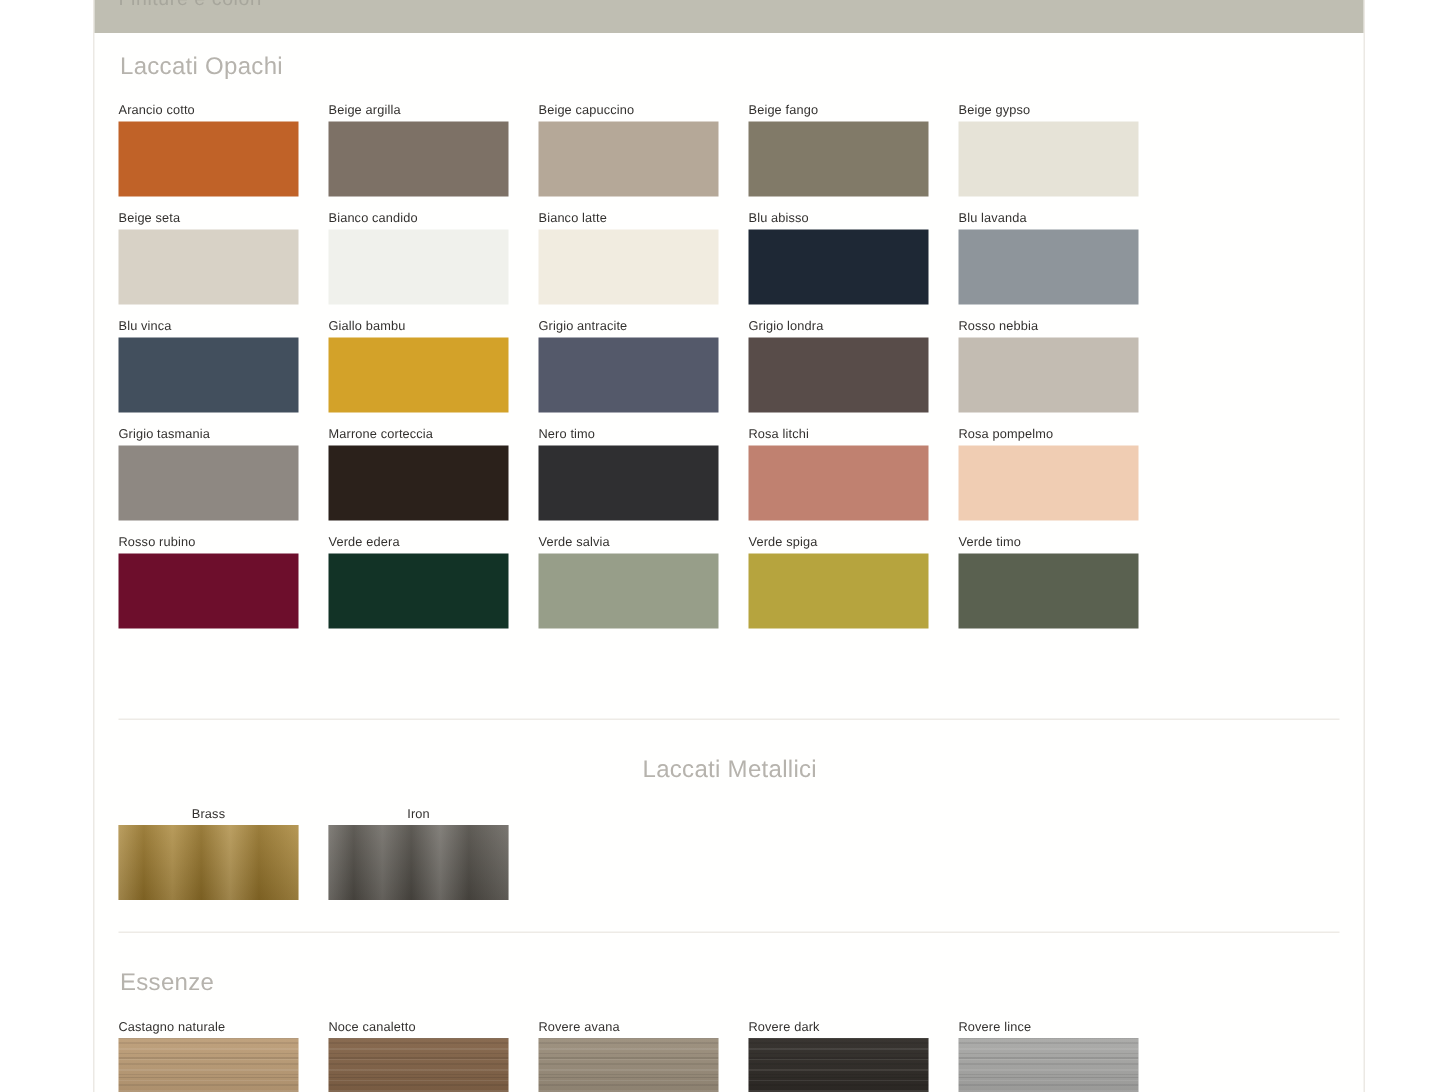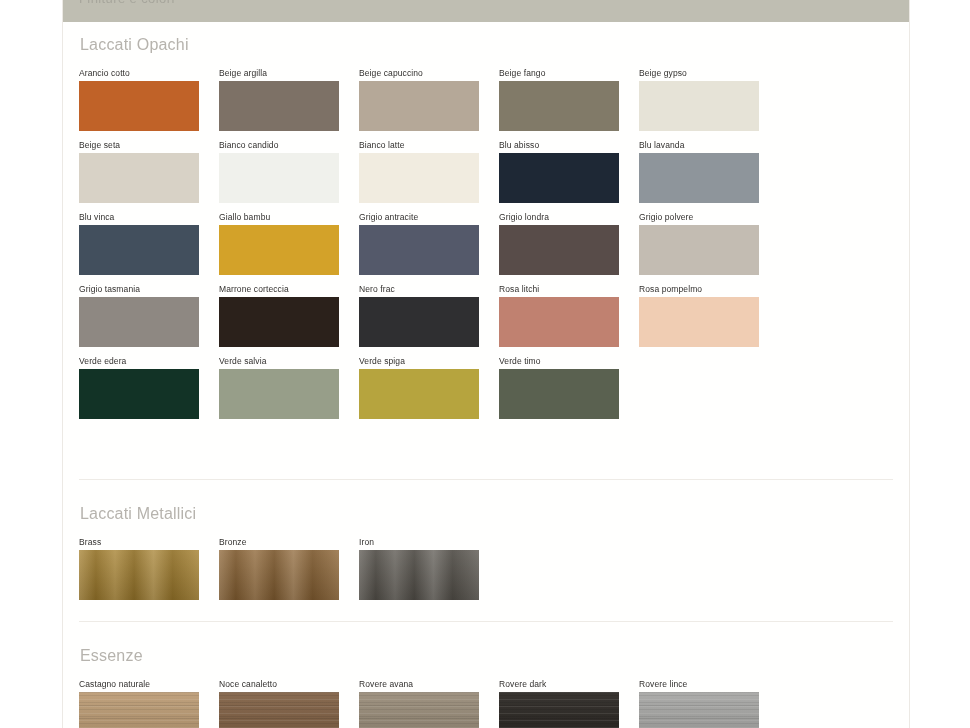--- a/index.html
+++ b/index.html
@@ -200,74 +200,72 @@
             </div>
             <div class="swatch-cell">
               <div class="swatch-label">Grigio antracite</div>
               <div class="swatch-chip" style="background: rgb(84, 89, 106);"></div>
             </div>
             <div class="swatch-cell">
               <div class="swatch-label">Grigio londra</div>
               <div class="swatch-chip" style="background: rgb(88, 76, 73);"></div>
             </div>
             <div class="swatch-cell">
-              <div class="swatch-label">Grigio polvere</div>
+              <div class="swatch-label">Rosso nebbia</div>
               <div class="swatch-chip" style="background: rgb(195, 188, 178);"></div>
             </div>
             <div class="swatch-cell">
               <div class="swatch-label">Grigio tasmania</div>
               <div class="swatch-chip" style="background: rgb(142, 136, 130);"></div>
             </div>
             <div class="swatch-cell">
               <div class="swatch-label">Marrone corteccia</div>
               <div class="swatch-chip" style="background: rgb(43, 33, 27);"></div>
             </div>
             <div class="swatch-cell">
-              <div class="swatch-label">Nero frac</div>
+              <div class="swatch-label">Nero timo</div>
               <div class="swatch-chip" style="background: rgb(47, 47, 49);"></div>
             </div>
             <div class="swatch-cell">
               <div class="swatch-label">Rosa litchi</div>
               <div class="swatch-chip" style="background: rgb(192, 129, 112);"></div>
             </div>
             <div class="swatch-cell">
               <div class="swatch-label">Rosa pompelmo</div>
               <div class="swatch-chip" style="background: rgb(240, 205, 179);"></div>
+            </div>
+            <div class="swatch-cell">
+              <div class="swatch-label">Rosso rubino</div>
+              <div class="swatch-chip" style="background: rgb(109, 14, 44);"></div>
             </div>
             <div class="swatch-cell">
               <div class="swatch-label">Verde edera</div>
               <div class="swatch-chip" style="background: rgb(18, 51, 38);"></div>
             </div>
             <div class="swatch-cell">
               <div class="swatch-label">Verde salvia</div>
               <div class="swatch-chip" style="background: rgb(151, 158, 137);"></div>
             </div>
             <div class="swatch-cell">
               <div class="swatch-label">Verde spiga</div>
               <div class="swatch-chip" style="background: rgb(182, 164, 62);"></div>
             </div>
             <div class="swatch-cell">
               <div class="swatch-label">Verde timo</div>
               <div class="swatch-chip" style="background: rgb(90, 97, 80);"></div>
             </div>
           </div>
         </div>
         <div class="section-sep" style="position: absolute; left: 0px; right: 0px; top: 457px;"></div>
-        <div class="section" style="position: absolute; left: 0px; right: 0px; top: 483px;">
+        <div class="section" style="position: absolute; left: 0px; right: 0px; top: 483px; text-align: center;">
           <h2 class="section-title">Laccati Metallici</h2>
           <div class="grid">
             <div class="swatch-cell">
               <div class="swatch-label">Brass</div>
               <div class="swatch-chip" style="background: rgb(165, 128, 46);">
-                <div class="tex tex-metal"></div>
-              </div>
-            </div>
-            <div class="swatch-cell">
-              <div class="swatch-label">Bronze</div>
-              <div class="swatch-chip" style="background: rgb(141, 101, 53);">
                 <div class="tex tex-metal"></div>
               </div>
             </div>
             <div class="swatch-cell">
               <div class="swatch-label">Iron</div>
               <div class="swatch-chip" style="background: rgb(90, 86, 79);">
                 <div class="tex tex-metal"></div>
               </div>
             </div>
           </div>

